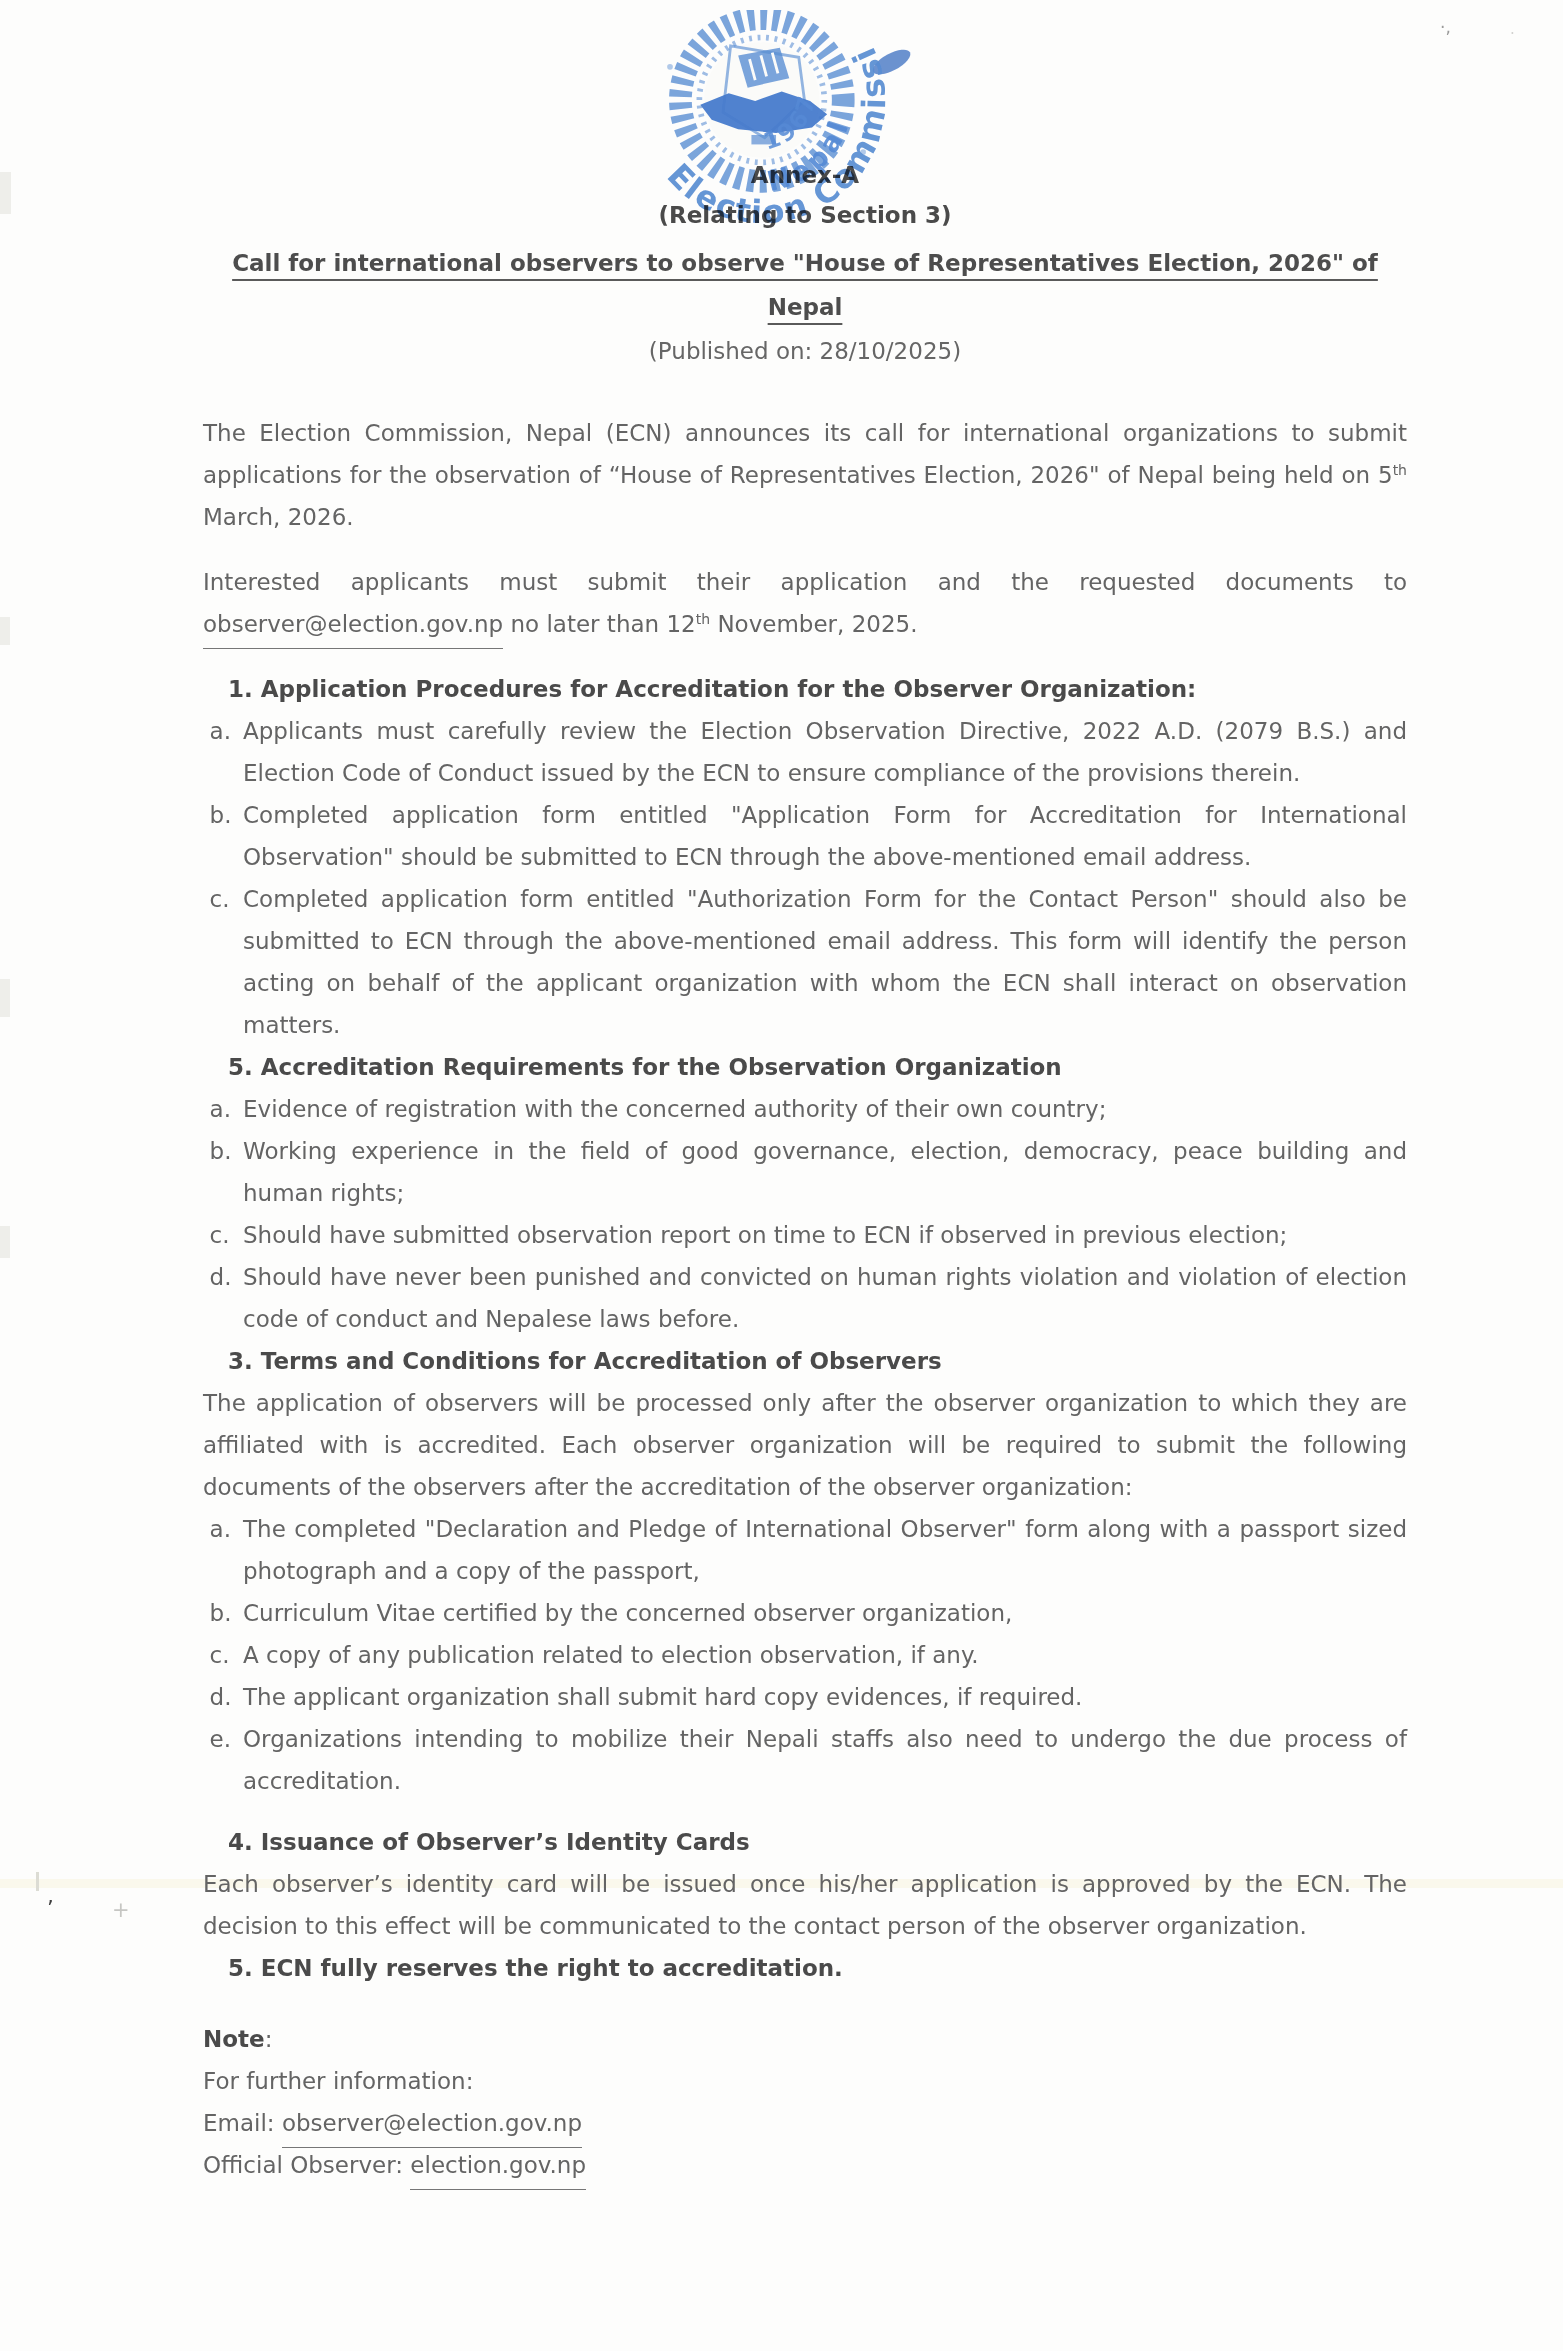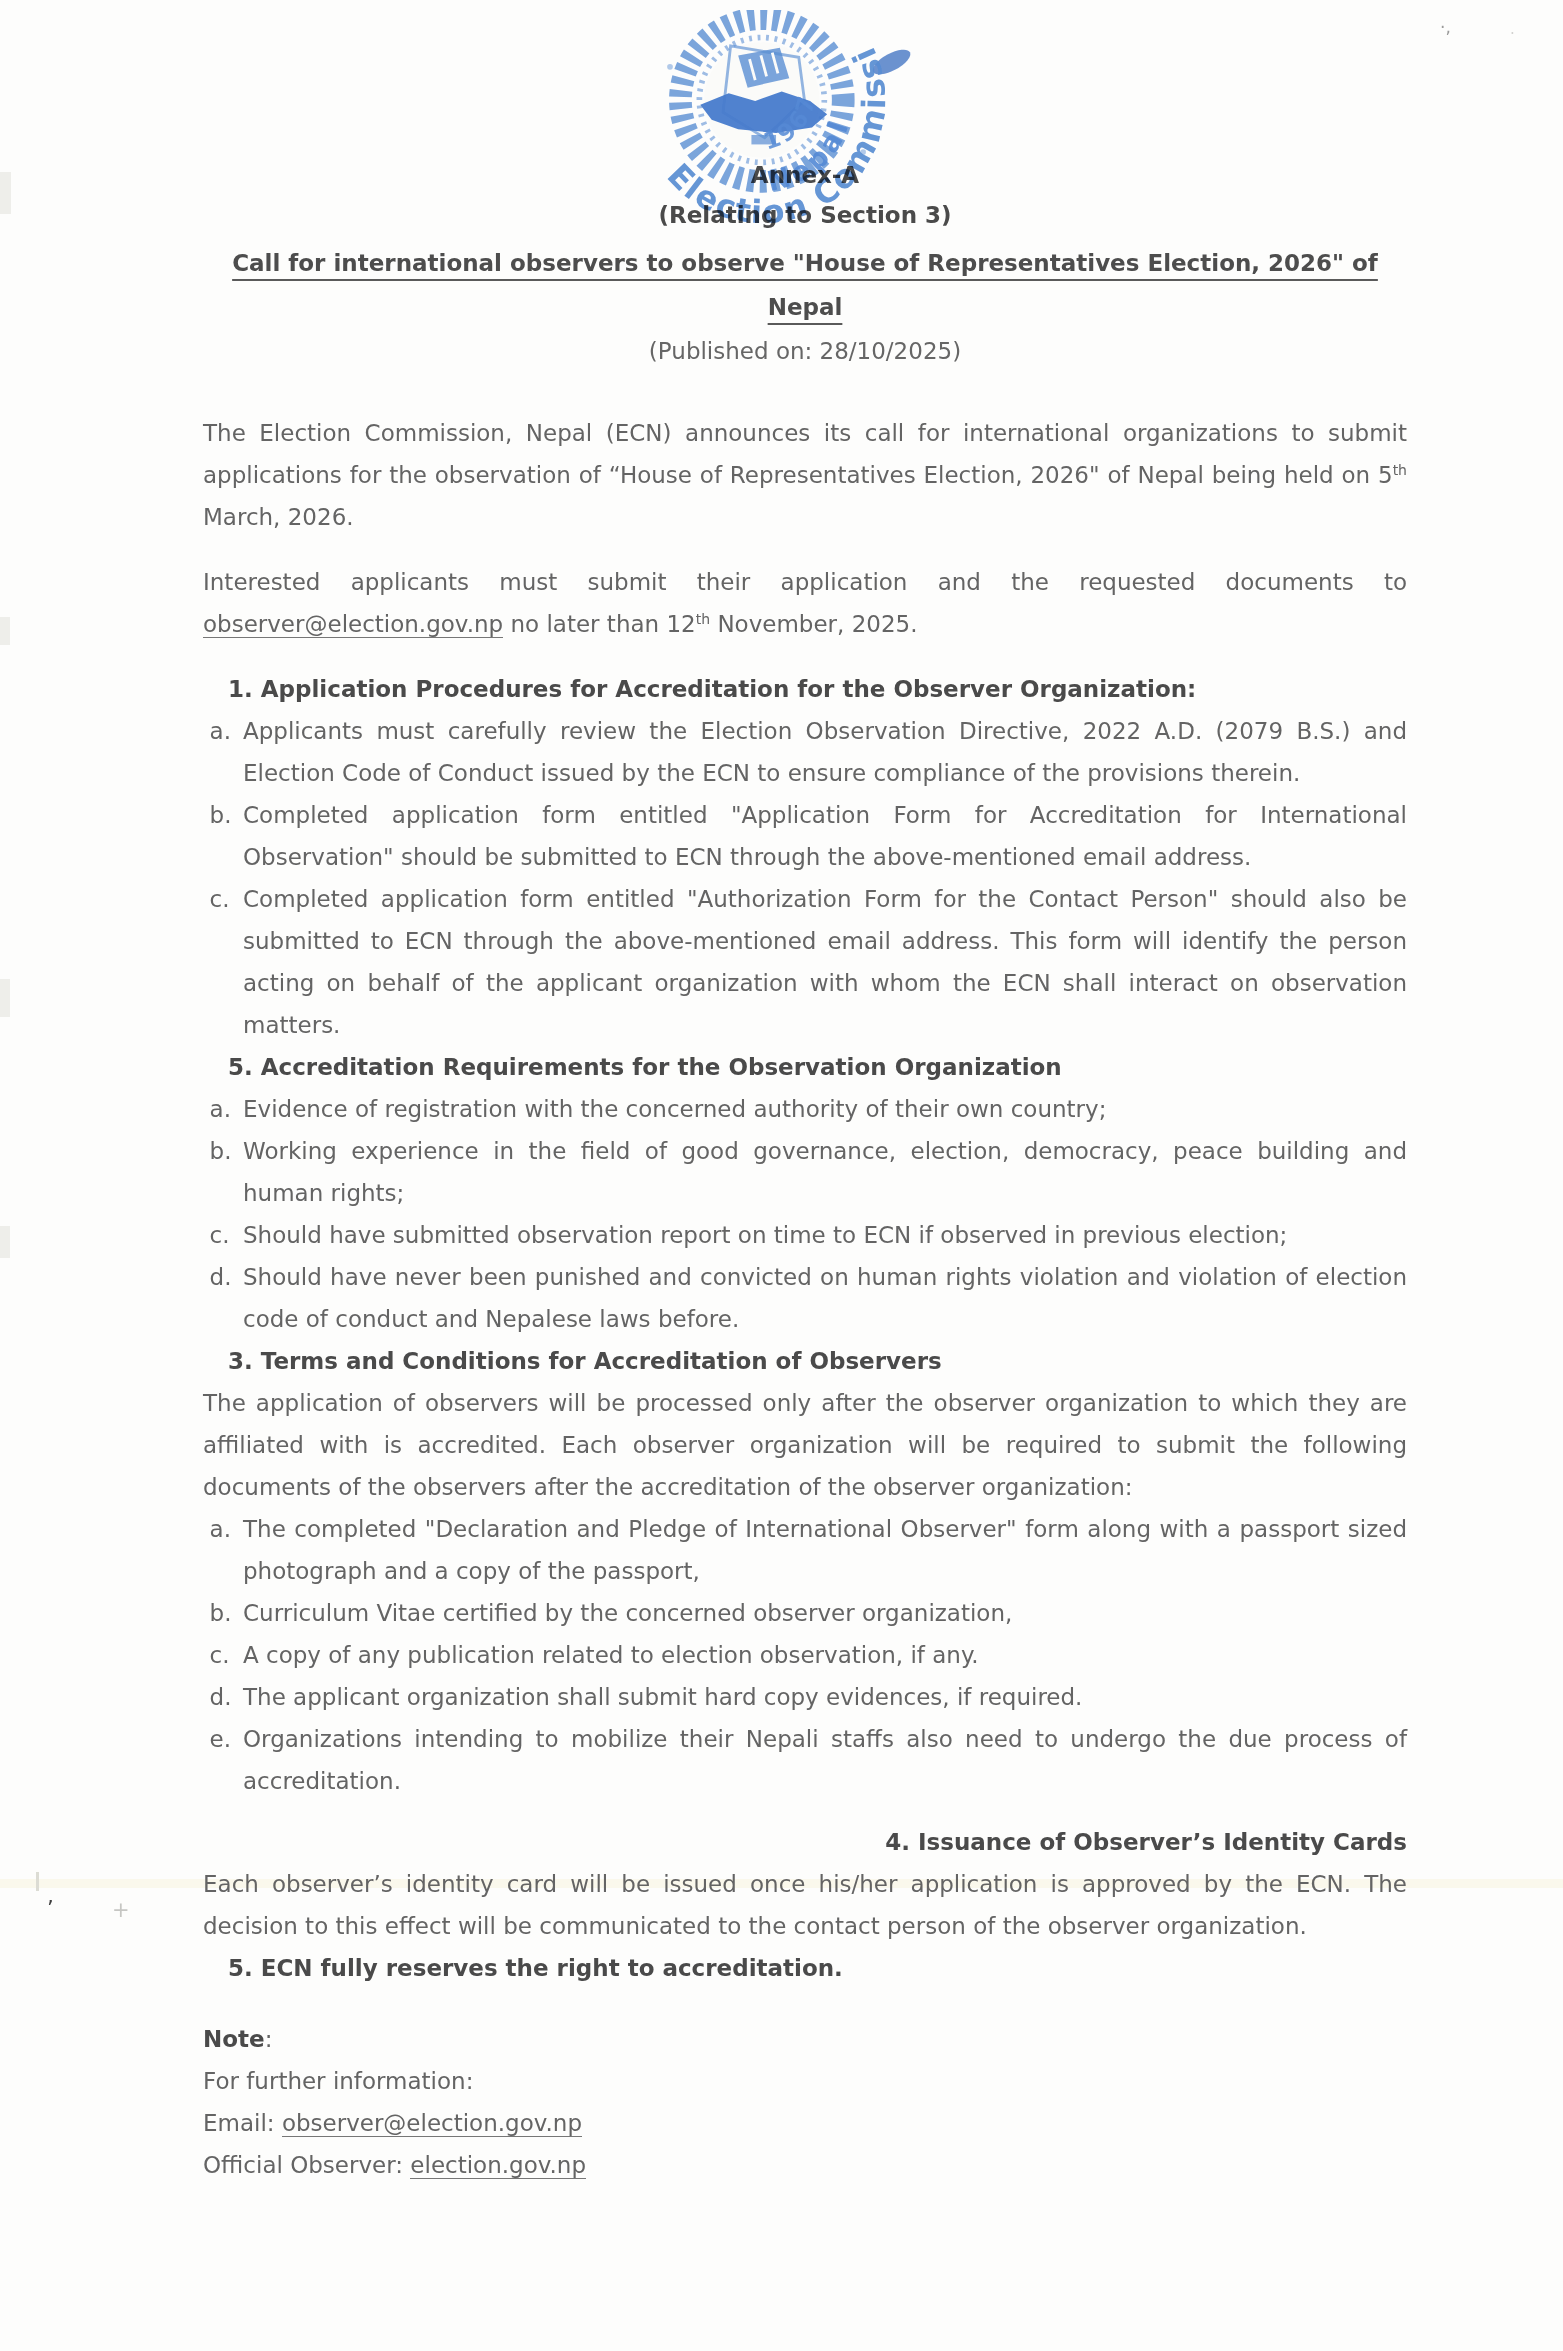--- a/index.html
+++ b/index.html
@@ -24,23 +24,23 @@
     text-decoration-color:#5a5a5a;
   }
   .published{margin-top:5.7px;font-size:23px;line-height:34px;color:#666;}
   .para{margin:0 0 23px 0;text-align:justify;}
   .para.tight{margin-bottom:19px;}
   .first-para{margin-top:44px;}
   .sec-h{font-weight:bold;color:#4a4a4a;text-align:left;margin-left:25px;}
   .li{position:relative;padding-left:40px;text-align:justify;}
   .li .m{position:absolute;left:6.6px;top:0;}
   .plain{text-align:justify;}
-  .sec4{margin-top:19px;text-align:right;}
+  .sec4{margin-top:19px;}
   .note-block{margin-top:29px;}
-  .u{border-bottom:1.9px solid #767676;padding-bottom:0;}
+  .u{border-bottom:1.9px solid #767676;padding-bottom:11px;}
   .sp{font-size:14px;position:relative;top:-8.5px;line-height:0;}
   .bold{font-weight:bold;color:#4a4a4a;}
   
   .stamp{position:absolute;left:579px;top:9.5px;width:413px;height:284px;mix-blend-mode:multiply;opacity:.94;z-index:3;}
   
   .artifact{position:absolute;pointer-events:none;}
   .edge-smudge{background:#eeeeea;}
   .band{left:0;top:1879px;width:1563px;height:8.5px;background:rgba(246,242,218,0.45);}
   .mark-apostrophe{left:47px;top:1897px;color:#3e3e3e;font-size:21px;font-family:"DejaVu Sans",sans-serif;}
   .mark-plus{left:112px;top:1898px;color:#c6c6c3;font-size:21px;font-family:"DejaVu Sans",sans-serif;}

